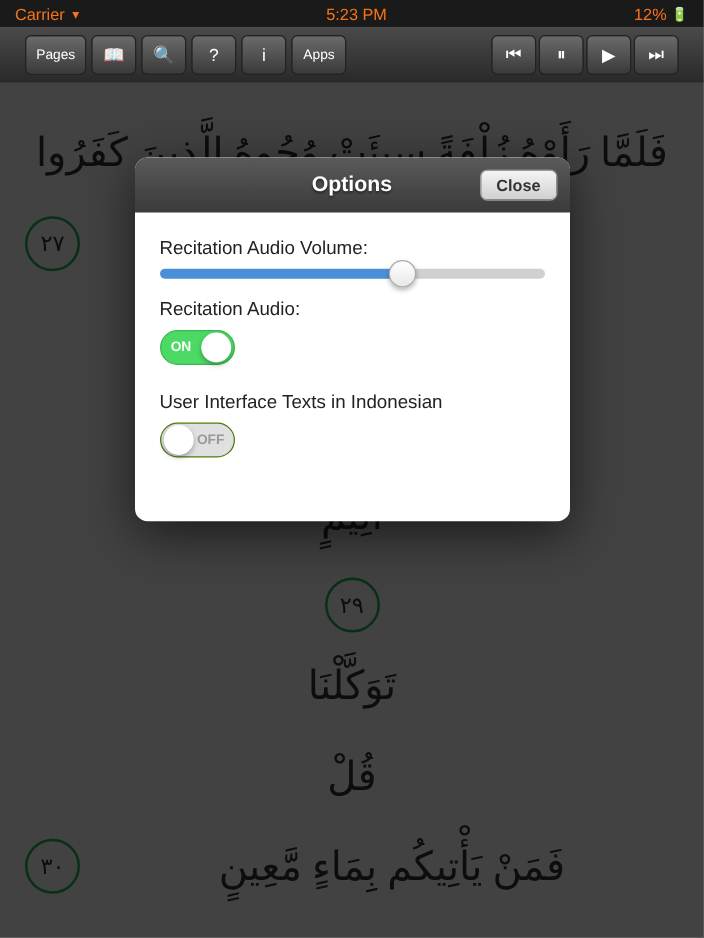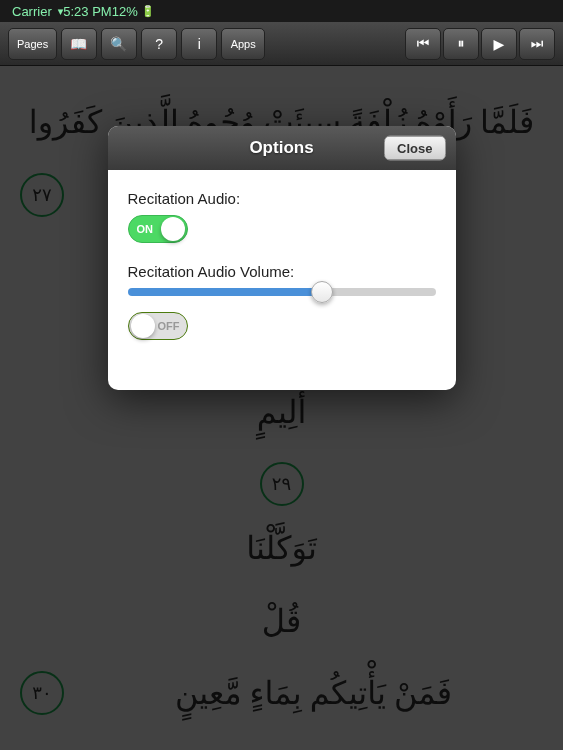--- a/index.html
+++ b/index.html
@@ -9,41 +9,42 @@
       height: 750px;
       overflow: hidden;
       font-family: -apple-system, 'Helvetica Neue', Arial, sans-serif;
       background: #888;
       position: relative;
     }
 
     
     .status-bar {
       display: flex;
+      justify-content: space-between;
       align-items: center;
       background: #1a1a1a;
-      color: #86efac;
+      color: #f97316;
       font-size: 13px;
       padding: 0 12px;
       height: 22px;
       position: relative;
       z-index: 10;
     }
     .status-left { display: flex; align-items: center; gap: 6px; }
     .status-right { display: flex; align-items: center; gap: 4px; }
     .wifi-icon { font-size: 11px; }
     .battery-icon { font-size: 11px; }
 
     
     .toolbar {
       background: linear-gradient(to bottom, #4a4a4a, #2a2a2a);
       height: 44px;
       display: flex;
       align-items: center;
-      padding: 0 8px;
+      padding: 0 20px;
       gap: 4px;
       position: relative;
       z-index: 10;
       border-bottom: 1px solid #111;
     }
     .toolbar-btn {
       background: linear-gradient(to bottom, #6a6a6a, #3a3a3a);
       border: 1px solid #222;
       border-radius: 5px;
       color: #fff;
@@ -337,37 +338,38 @@
   <div class="options-dialog">
 
     <div class="dialog-header">
       <span class="dialog-title">Options</span>
       <button class="close-btn">Close</button>
     </div>
 
     <div class="dialog-body">
 
       <div class="option-row">
-        <div class="option-label">Recitation Audio:</div>
-        <div class="toggle-on">
-          <span class="toggle-label">ON</span>
-          <div class="toggle-knob"></div>
-        </div>
-      </div>
-
-      <div class="option-row">
         <div class="option-label">Recitation Audio Volume:</div>
         <div class="slider-container">
           <div class="slider-track">
             <div class="slider-thumb"></div>
           </div>
         </div>
       </div>
 
       <div class="option-row">
+        <div class="option-label">Recitation Audio:</div>
+        <div class="toggle-on">
+          <span class="toggle-label">ON</span>
+          <div class="toggle-knob"></div>
+        </div>
+      </div>
+
+      <div class="option-row">
+        <div class="option-label">User Interface Texts in Indonesian</div>
         <div class="toggle-off">
           <span class="toggle-label">OFF</span>
           <div class="toggle-knob"></div>
         </div>
       </div>
 
     </div>
   </div>
 </div>
 

